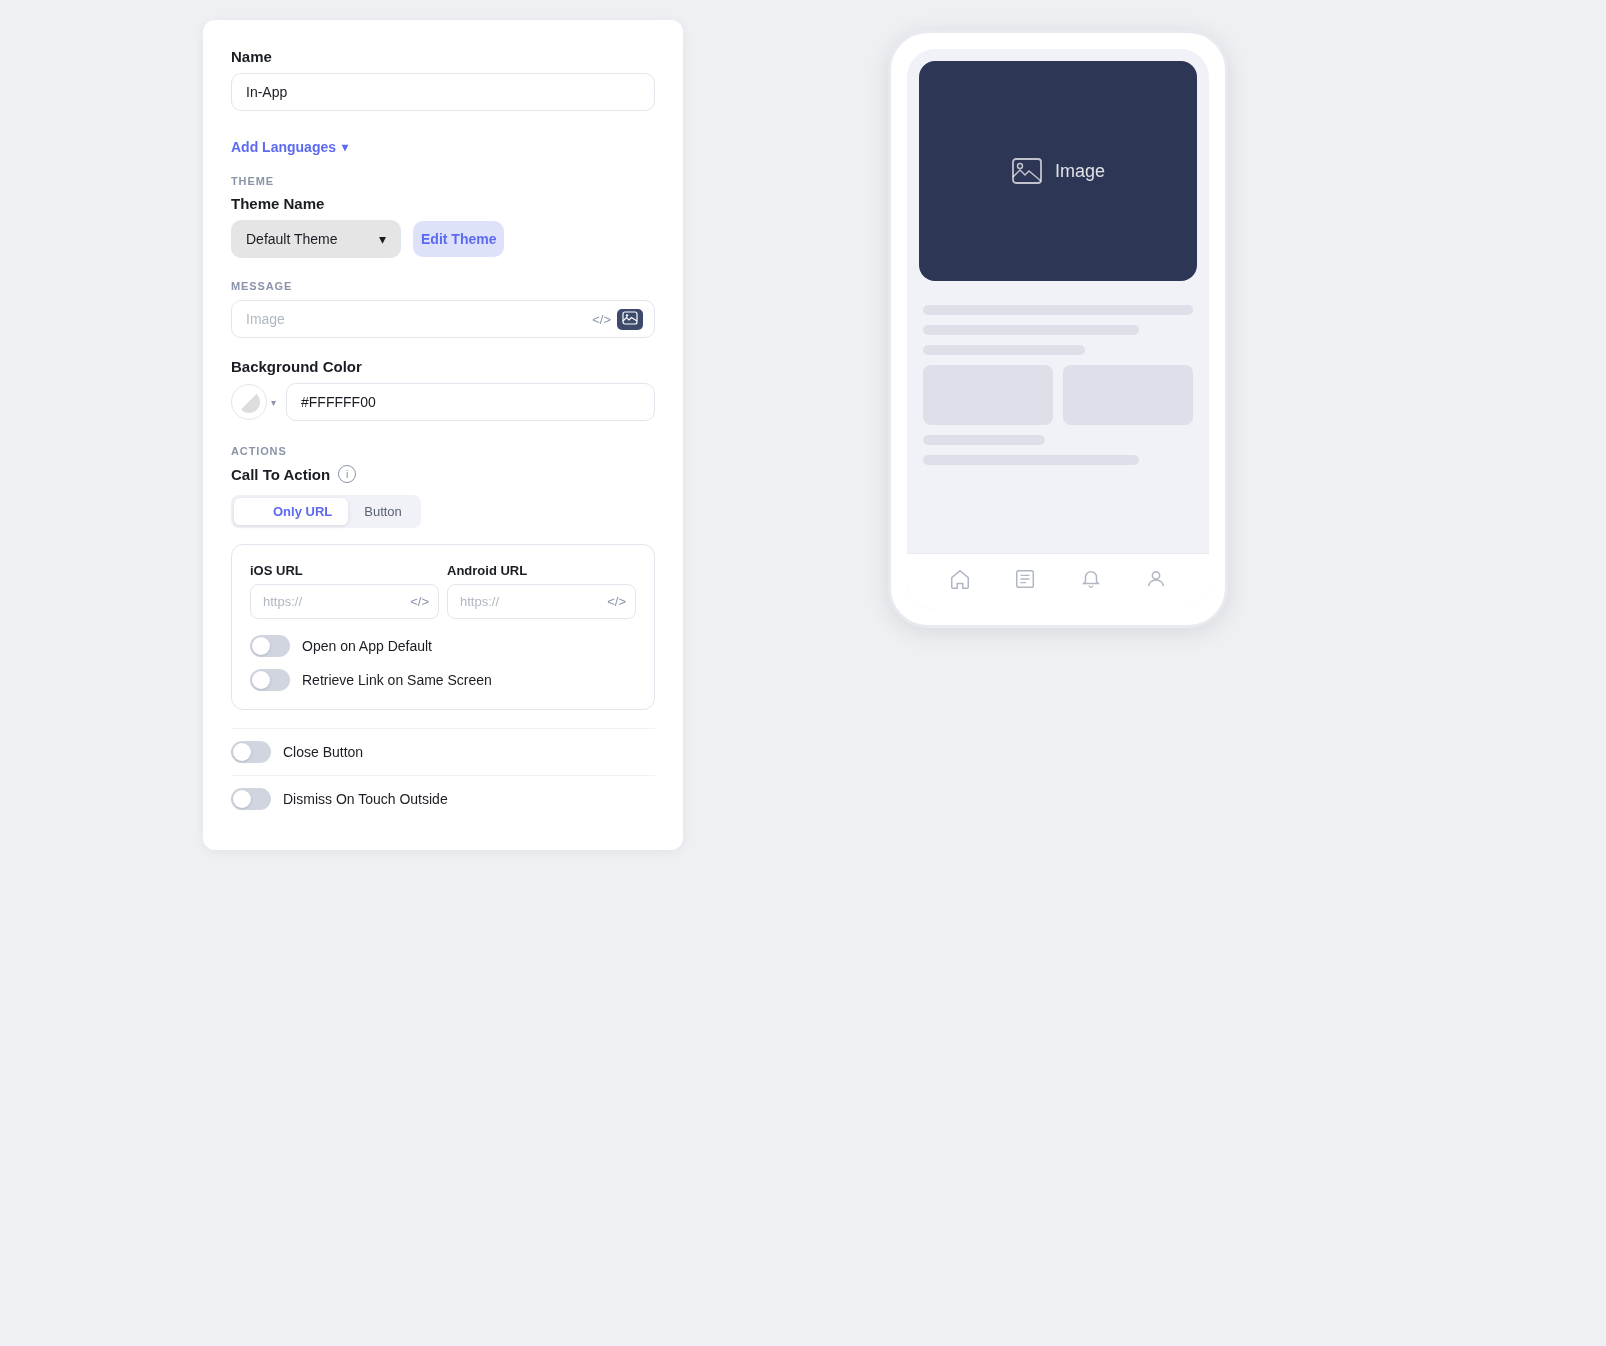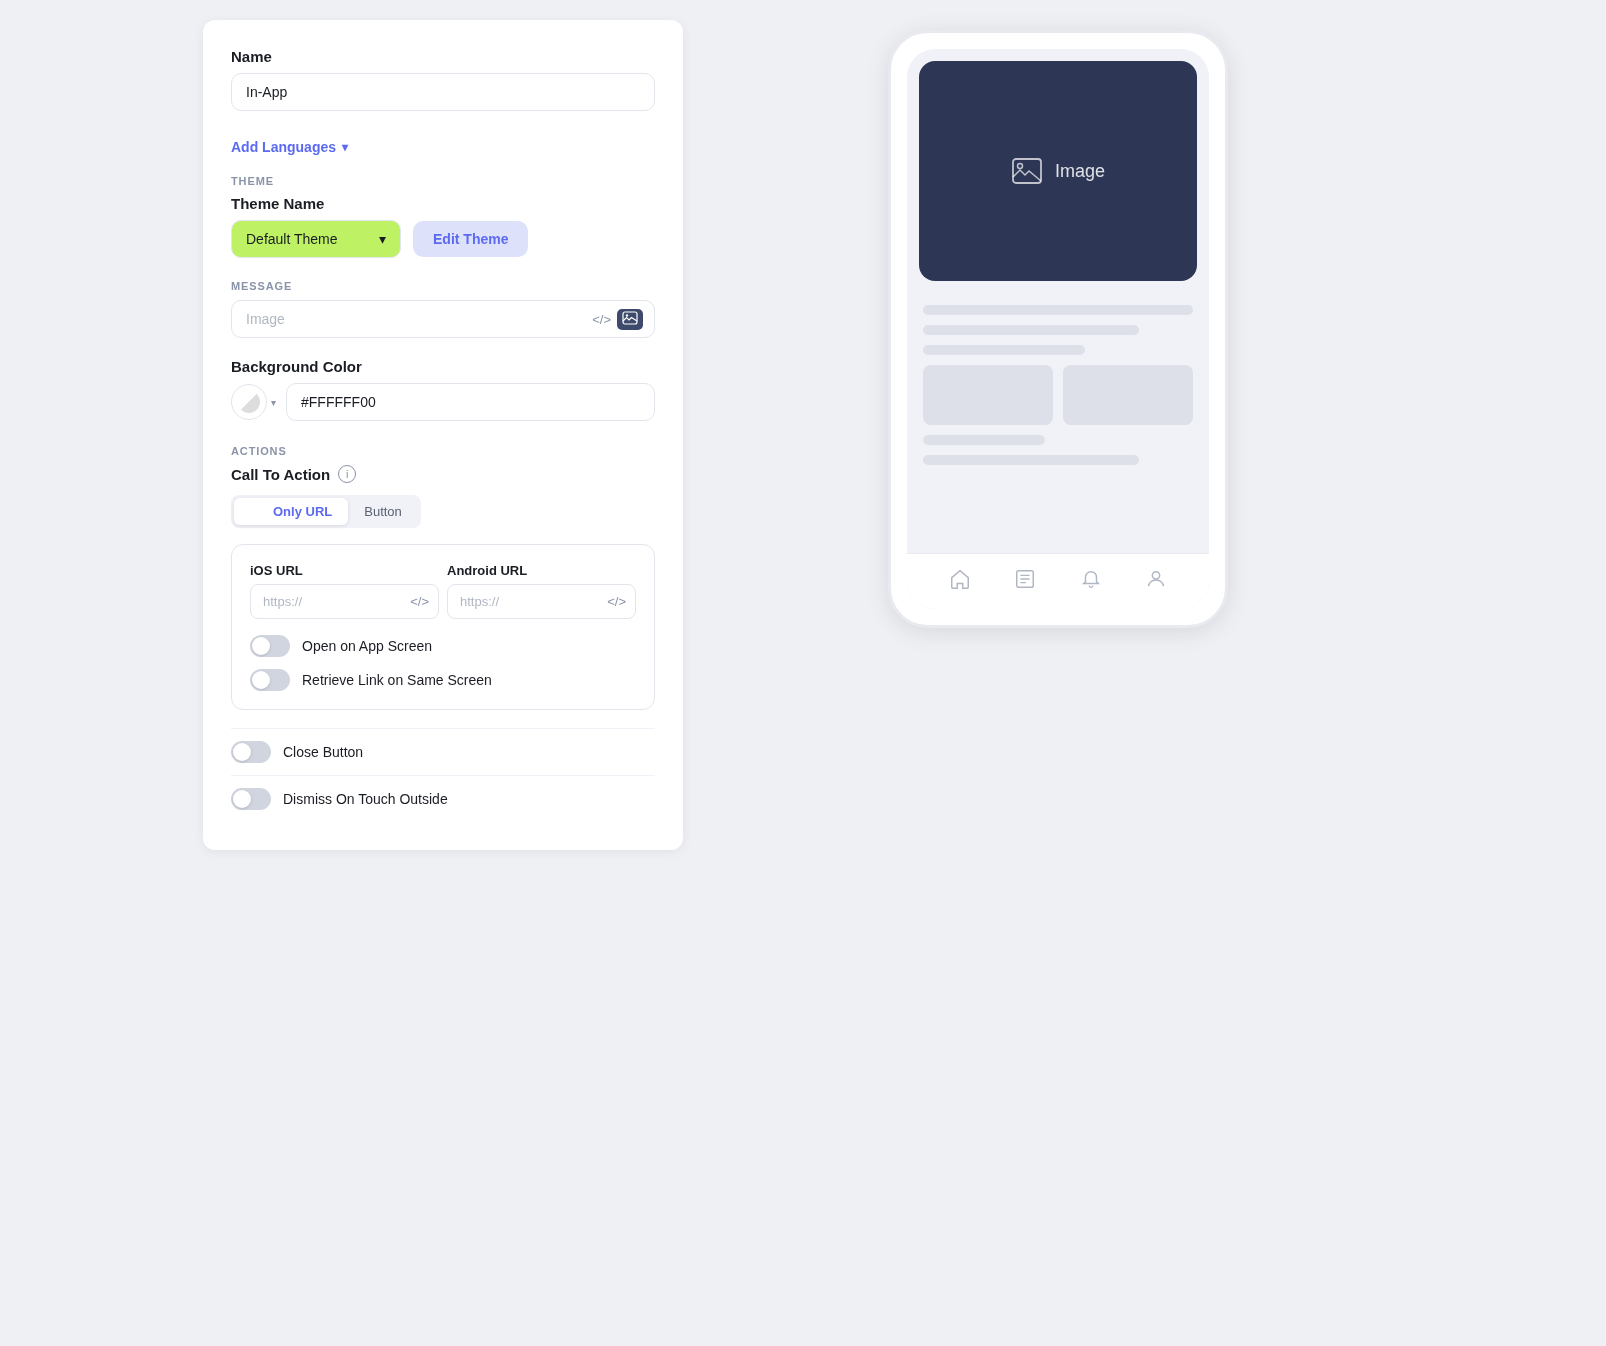--- a/index.html
+++ b/index.html
@@ -77,33 +77,33 @@
     .theme-select {
       display: flex;
       align-items: center;
       justify-content: space-between;
       border: 1.5px solid #e2e5ec;
       border-radius: 10px;
       padding: 10px 14px;
       font-size: 14px;
       font-weight: 500;
       color: #1a1d23;
-      background: #bef264;
+      background: #e5e5e5;
       cursor: pointer;
       min-width: 170px;
       gap: 10px;
     }
     .edit-theme-btn {
       background: #dde2fa;
       color: #5b6af0;
       font-size: 14px;
       font-weight: 600;
       border: none;
       border-radius: 10px;
-      padding: 10px 20px;
+      padding: 10px 8px;
       cursor: pointer;
     }
 
     .message-section { margin-bottom: 20px; }
     .input-with-icons {
       position: relative;
       display: flex;
       align-items: center;
     }
     .input-with-icons input {
@@ -471,21 +471,21 @@
               <input class="url-input" type="text" placeholder="https://" style="">
               <span class="code-icon">&lt;/&gt;</span>
             </div>
           </div>
         </div>
 
         <div class="toggle-row">
           <div class="toggle-switch">
             <div class="toggle-knob"></div>
           </div>
-          <span class="toggle-label">Open on App Screen</span>
+          <span class="toggle-label">Open on App Default</span>
         </div>
 
         <div class="toggle-row">
           <div class="toggle-switch">
             <div class="toggle-knob"></div>
           </div>
           <span class="toggle-label">Retrieve Link on Same Screen</span>
         </div>
       </div>
 

